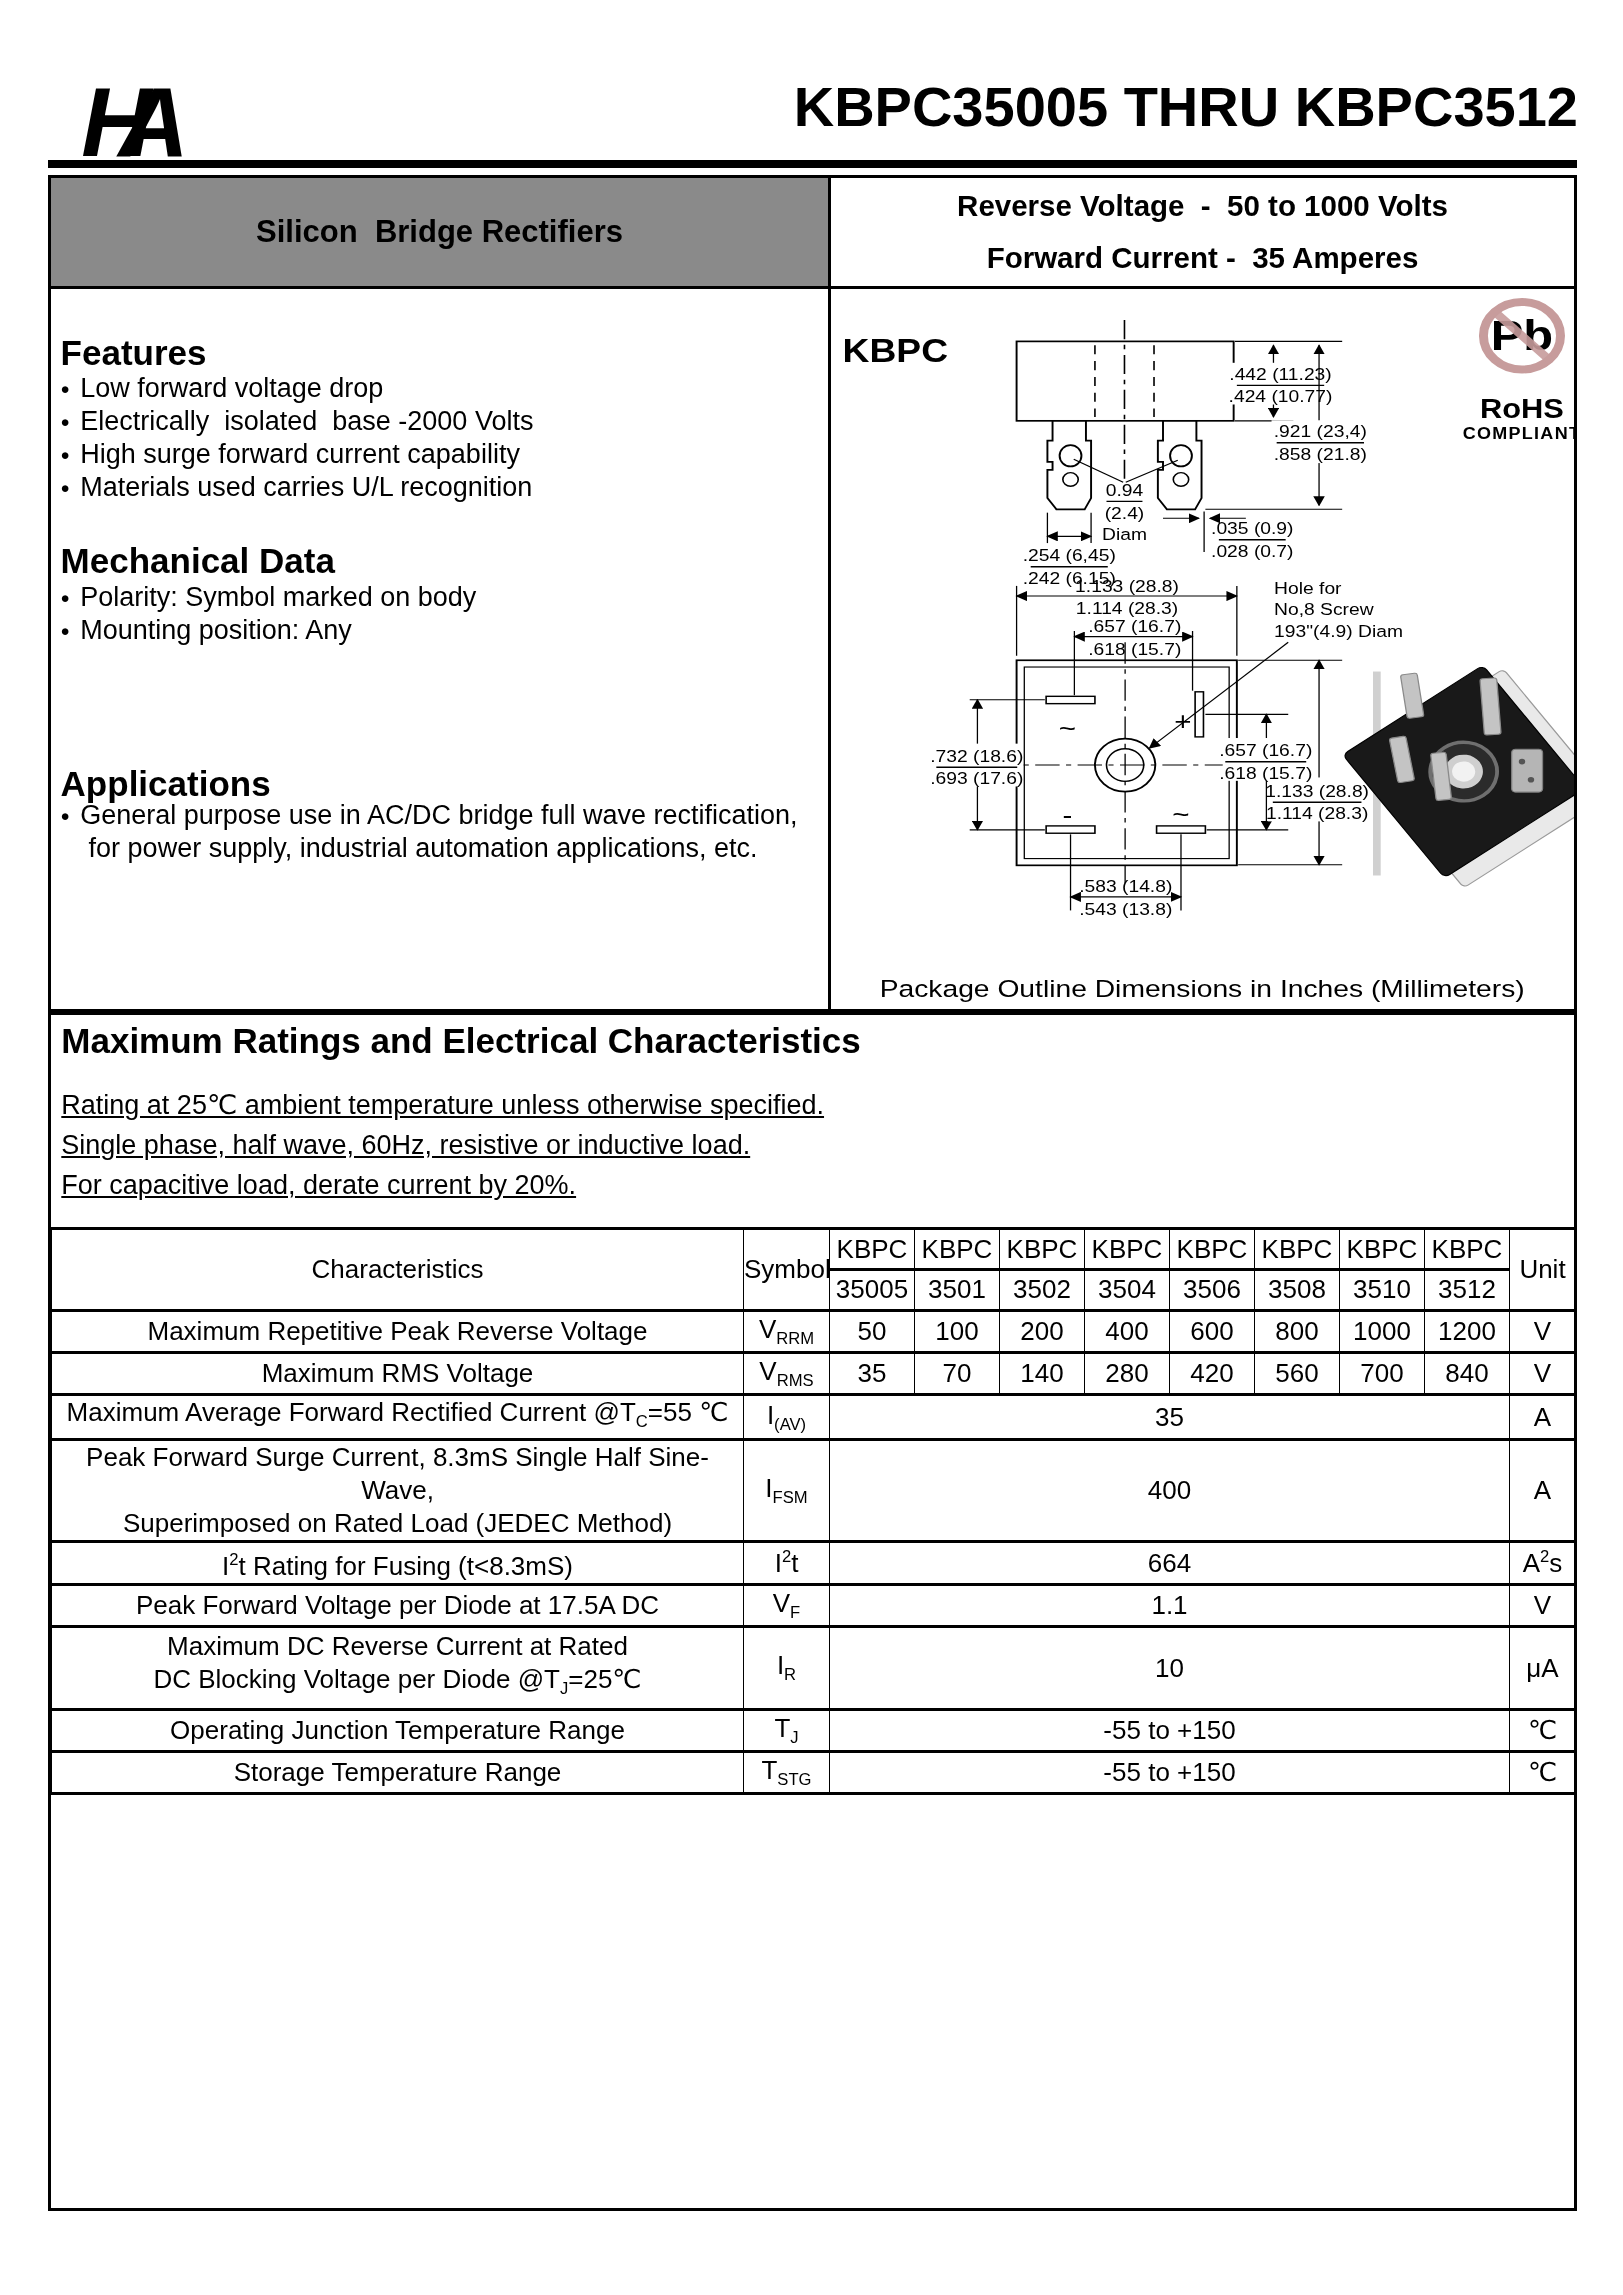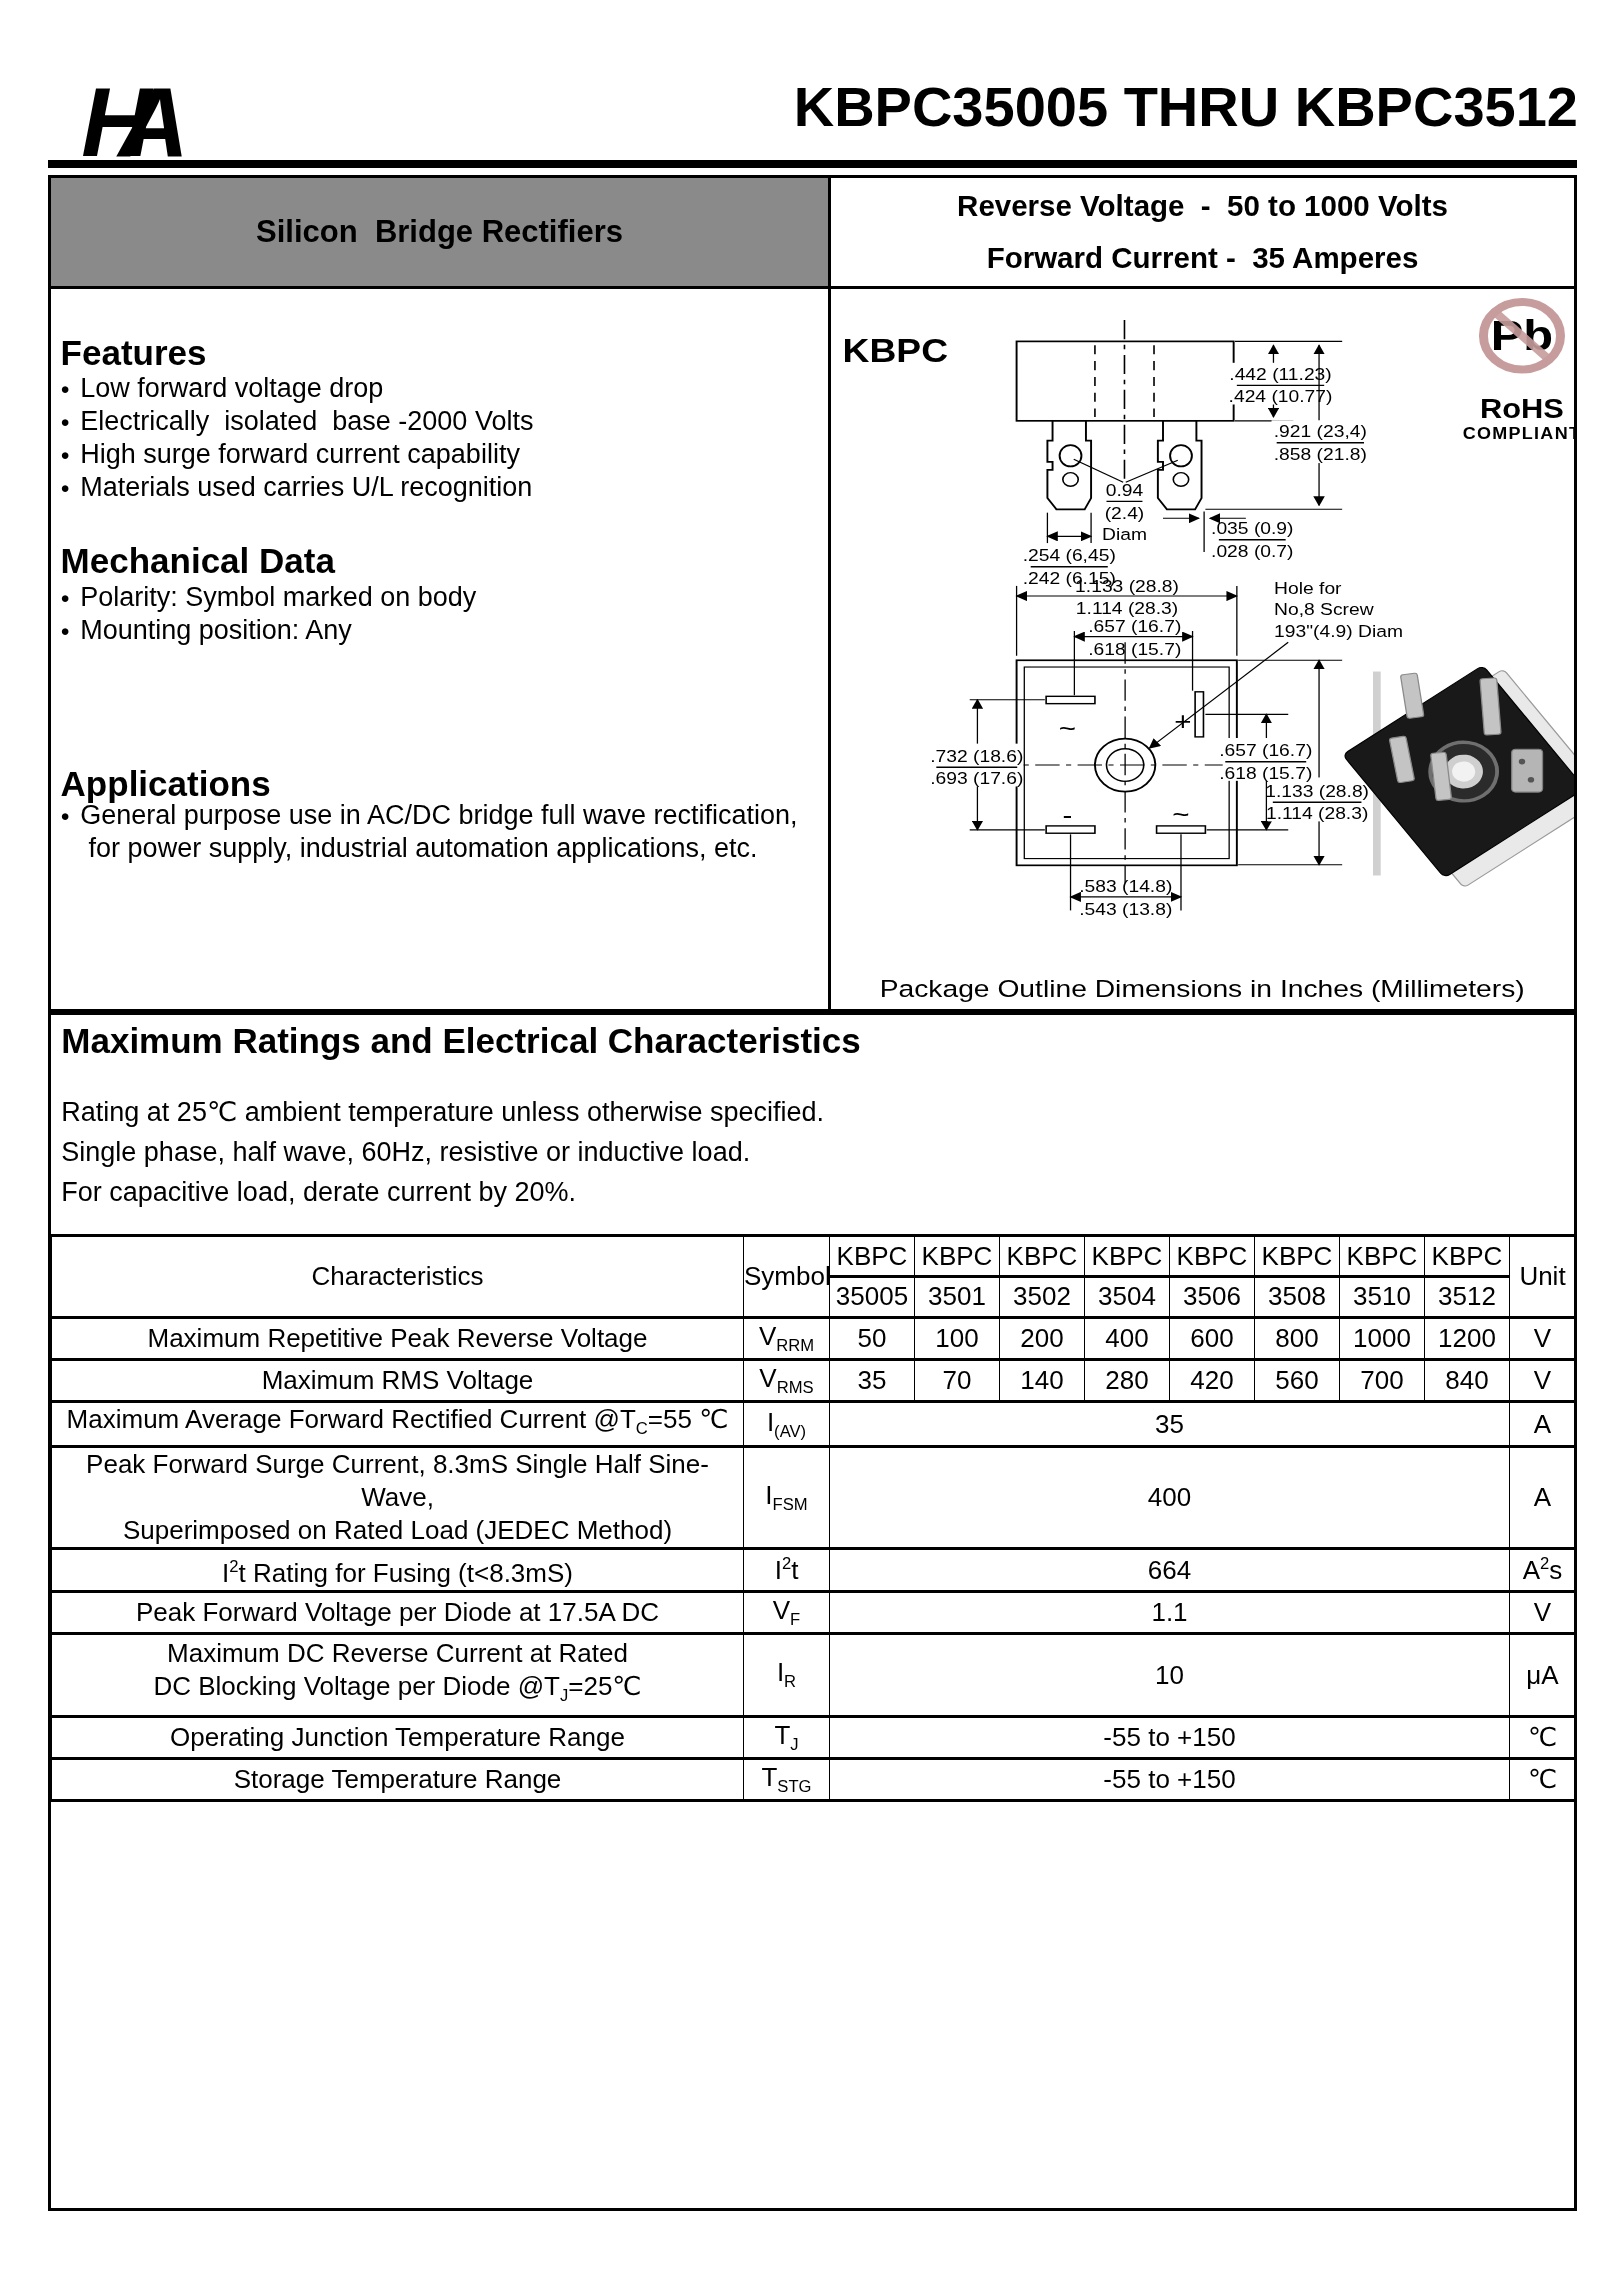--- a/index.html
+++ b/index.html
@@ -26,21 +26,21 @@
   .blist{position:absolute;left:9.6px;margin:0;padding:0;list-style:none;}
   .blist li{display:flex;align-items:center;gap:10.3px;height:33px;}
   .dot{font-size:15.4px;line-height:1;}
   .btxt{font-size:27px;white-space:pre;}
   .app-line{display:flex;align-items:center;gap:10.3px;height:33px;}
   .app-cont{margin-left:28px;font-size:27px;height:33px;display:flex;align-items:center;white-space:pre;}
   .divider{height:5.8px;background:#000;}
   
   .ratings-section{padding:6.4px 0 0 10.3px;}
   .ratings-section h2{margin:0;font-size:35px;font-weight:700;}
-  .notes{margin-top:31px;}
+  .notes{margin-top:24px;text-decoration:underline;}
   .notes div{font-size:27px;line-height:40px;}
   
   .ratings-table{border-collapse:collapse;width:100%;table-layout:fixed;margin-top:22px;}
   .ratings-table th,.ratings-table td{border:1.9px solid #000;border-top-width:3.9px;border-bottom-width:3.9px;
       font-size:26px;font-weight:400;text-align:center;padding:0;vertical-align:middle;}
   .ratings-table thead tr{height:82px;}
   .c-char{text-align:left;padding:2.6px 5.1px 2.6px 9px;}
   .c-char div{line-height:33px;}
   th.p-col{padding:0;}
   .ph1{height:37px;border-bottom:3.9px solid #000;display:flex;align-items:center;justify-content:center;}

